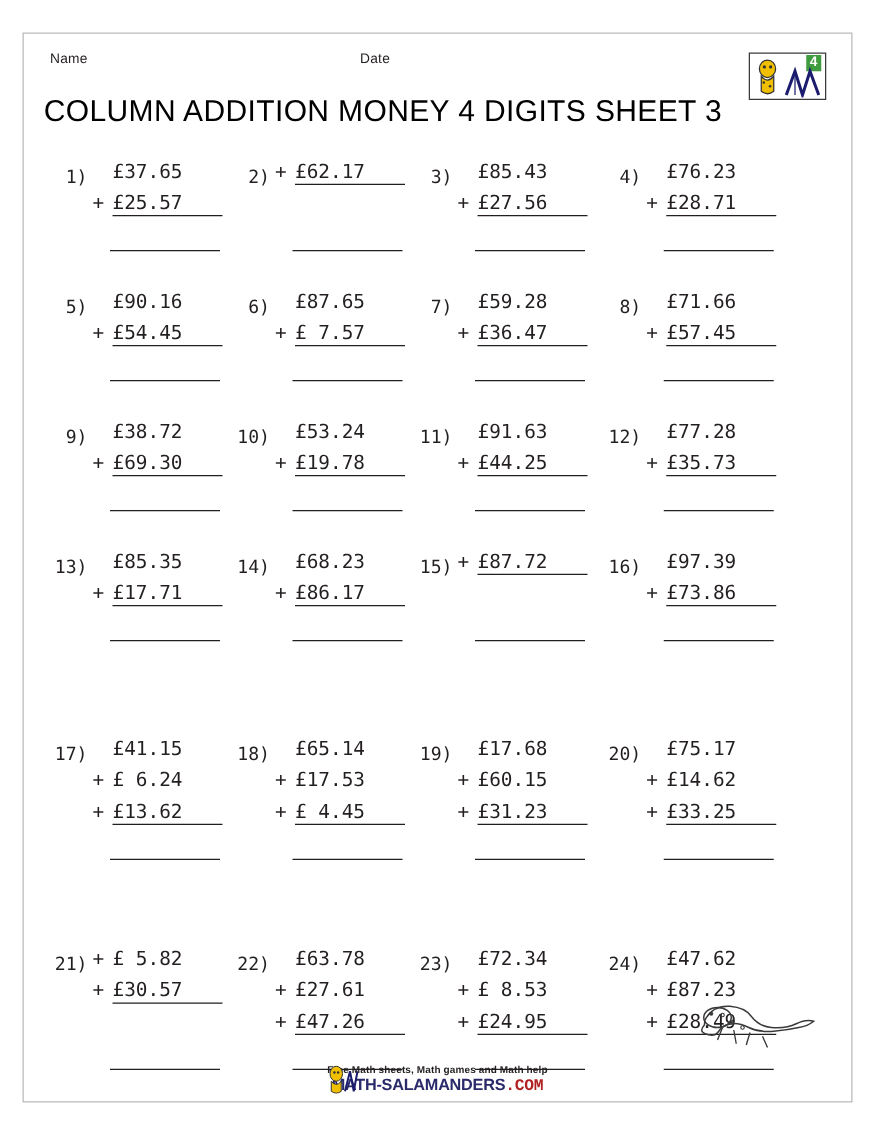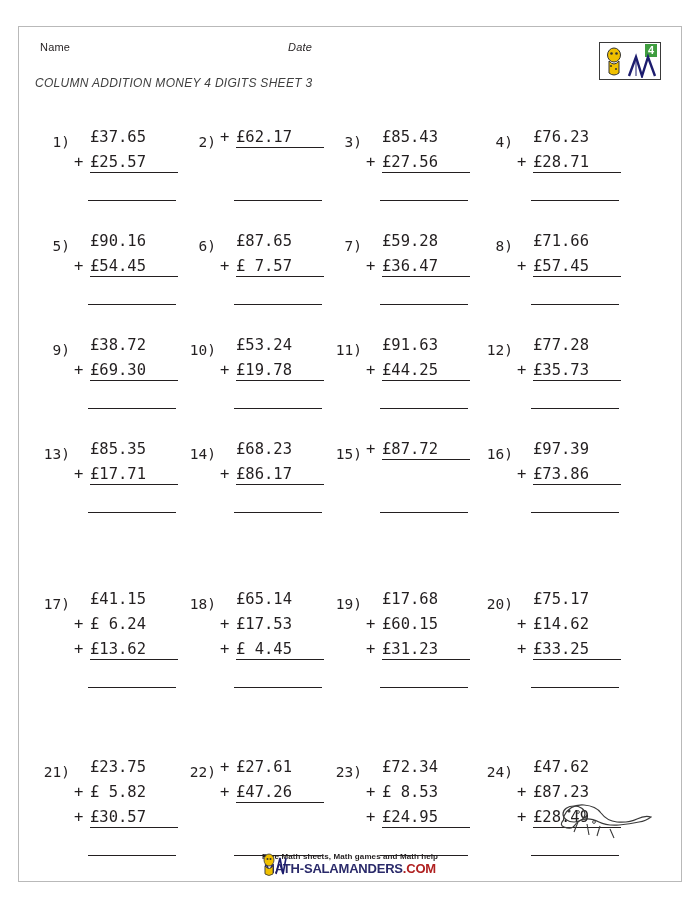--- a/index.html
+++ b/index.html
@@ -36,31 +36,29 @@
     color: #231f20;
     letter-spacing: 0.2px;
   }
   .hdr-date {
     position: absolute;
     left: 288px;
     top: 41px;
     font-size: 11px;
     color: #231f20;
     letter-spacing: 0.2px;
-    font-style: italic;
   }
   .title {
     position: absolute;
     left: 35px;
     top: 76px;
-    font-size: 12px;
-    color: #404040;
+    font-size: 24px;
+    color: #000000;
     letter-spacing: 0.3px;
     white-space: nowrap;
-    font-style: italic;
   }
   
   .logo-badge {
     position: absolute;
     left: 599px;
     top: 42px;
     width: 62px;
     height: 38px;
     border: 1px solid #3a3a3a;
     background: #ffffff;
@@ -181,21 +179,21 @@
     color: #231f20;
     font-weight: bold;
     letter-spacing: 0.1px;
   }
   .footer-brand {
     font-size: 13px;
     font-weight: bold;
     color: #2a2a6a;
     letter-spacing: -0.2px;
   }
-  .footer-brand .ms-red { color: #b02020; }
+  .footer-brand .ms-red { color: #b02020; font-family: Liberation Mono, monospace; }
   .footer-icons {
     position: absolute;
     left: 262px;
     top: 0;
     width: 26px;
     height: 24px;
   }
   .lizard {
     position: absolute;
     right: 36px;
@@ -534,37 +532,37 @@
         </div>
         <div class="answer-rule three"></div>
       </div>
     </div>
 
     <div class="row triple">
       <div class="cell c0">
         <div class="qnum">21)</div>
         <div class="stack">
           <div class="line">
-            <span class="op"></span>
-            <span class="val">£23.75</span>
-          </div>
-          <div class="line">
             <span class="op">+</span>
             <span class="val">£ 5.82</span>
           </div>
           <div class="line underlined">
             <span class="op">+</span>
             <span class="val">£30.57</span>
           </div>
         </div>
         <div class="answer-rule three"></div>
       </div>
       <div class="cell c1">
         <div class="qnum">22)</div>
         <div class="stack">
+          <div class="line">
+            <span class="op"></span>
+            <span class="val">£63.78</span>
+          </div>
           <div class="line">
             <span class="op">+</span>
             <span class="val">£27.61</span>
           </div>
           <div class="line underlined">
             <span class="op">+</span>
             <span class="val">£47.26</span>
           </div>
         </div>
         <div class="answer-rule three"></div>

